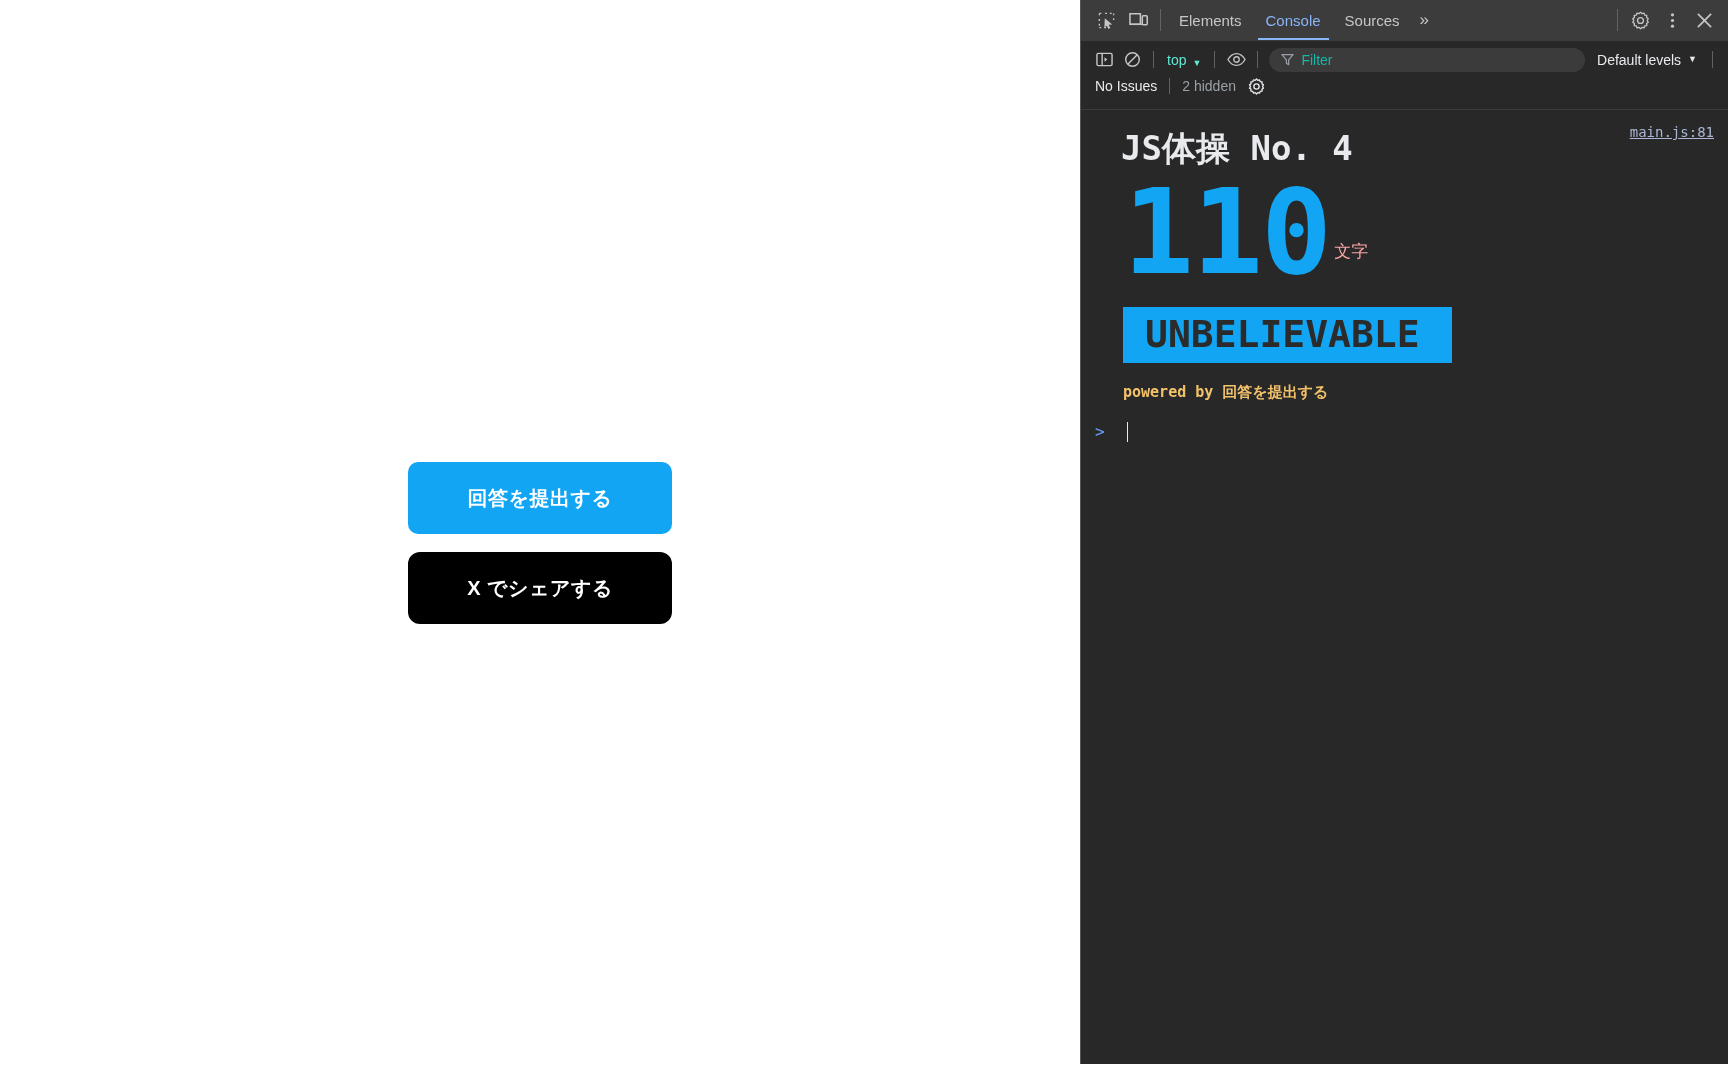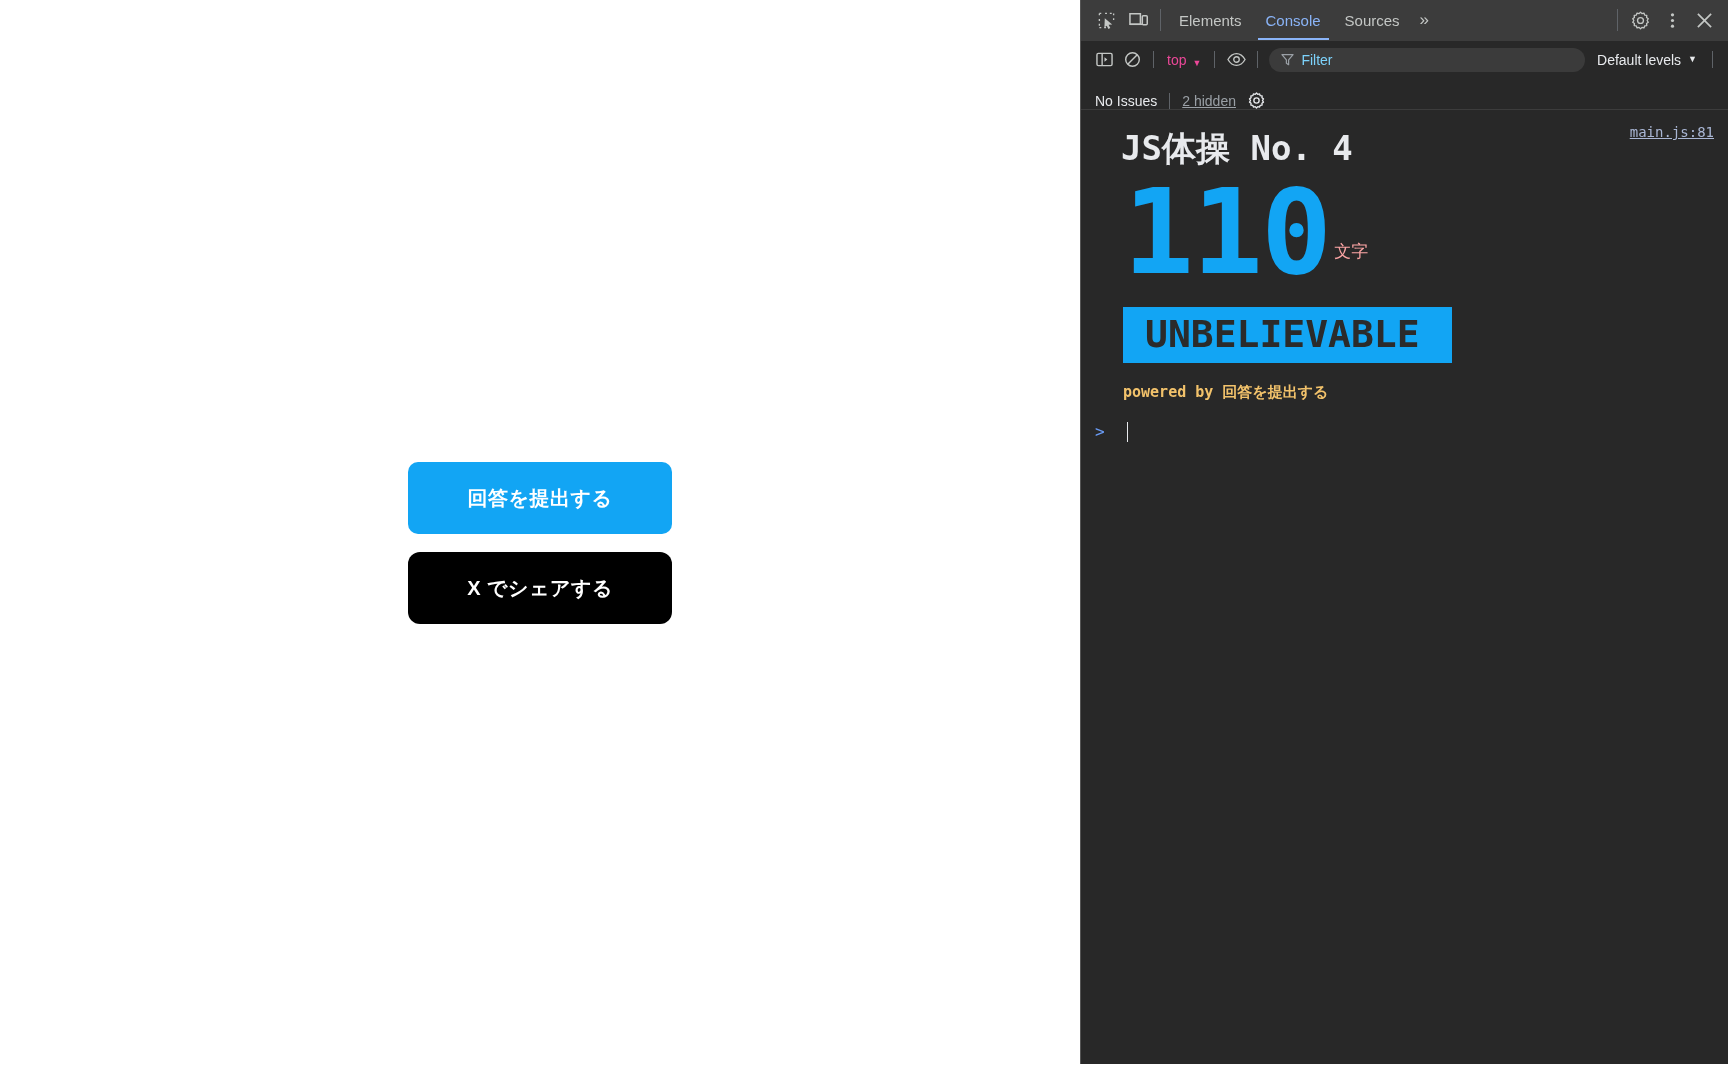--- a/index.html
+++ b/index.html
@@ -119,61 +119,61 @@
   .tb-icon {
     width: 28px; height: 28px;
     display: flex; align-items: center; justify-content: center;
     color: #c4c7c5;
     cursor: pointer;
     flex: 0 0 auto;
   }
   .tb-sep { width: 1px; height: 17px; background: #5f6368; margin: 0 7px; flex: 0 0 1px; }
   .ctx-select {
     display: flex; align-items: flex-end; gap: 6px;
-    font-size: 14px; color: #ec4899;
+    font-size: 14px; color: #5eead4;
     padding: 0 6px;
     cursor: pointer;
     white-space: nowrap;
   }
   .caret { font-size: 9px; line-height: 1; }
   .filter-input {
     flex: 1 1 auto;
     height: 24px;
     background: #3b3b3b;
     border-radius: 14px;
     display: flex;
     align-items: center;
     gap: 7px;
     padding: 0 12px;
     margin: 0 4px;
     min-width: 40px;
     cursor: text;
   }
-  .filter-placeholder { font-size: 14px; color: #7dd3fc; }
+  .filter-placeholder { font-size: 14px; color: #14b8a6; }
   .levels-select {
     display: flex; align-items: center; gap: 7px;
     font-size: 14px; color: #e8eaed;
     padding: 0 8px;
     cursor: pointer;
     white-space: nowrap;
   }
 
   
   .dt-issuesbar {
     height: 32px; min-height: 32px;
-    display: flex; align-items: flex-end;
+    display: flex; align-items: flex-start;
     padding-left: 14px;
     gap: 0;
     background: #282828;
     border-bottom: 1px solid #3c3c3c;
     box-sizing: border-box;
   }
   .issues-label { font-size: 14px; color: #e8eaed; cursor: pointer; }
   .issues-sep { width: 1px; height: 16px; background: #5f6368; margin: 0 12px; }
-  .issues-hidden { font-size: 14px; color: #9aa0a6; cursor: pointer; text-decoration: underline; }
+  .issues-hidden { font-size: 14px; color: #9aa0a6; cursor: pointer; }
   .issues-gear { margin-left: 12px; display:flex; align-items:center; color:#c4c7c5; cursor:pointer; }
 
   
   .dt-console {
     flex: 1 1 auto;
     background: #282828;
     overflow: hidden;
     position: relative;
     padding-top: 4px;
   }

